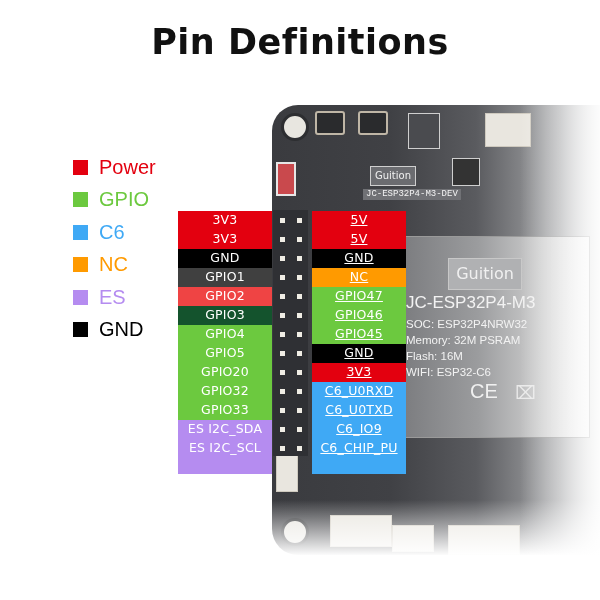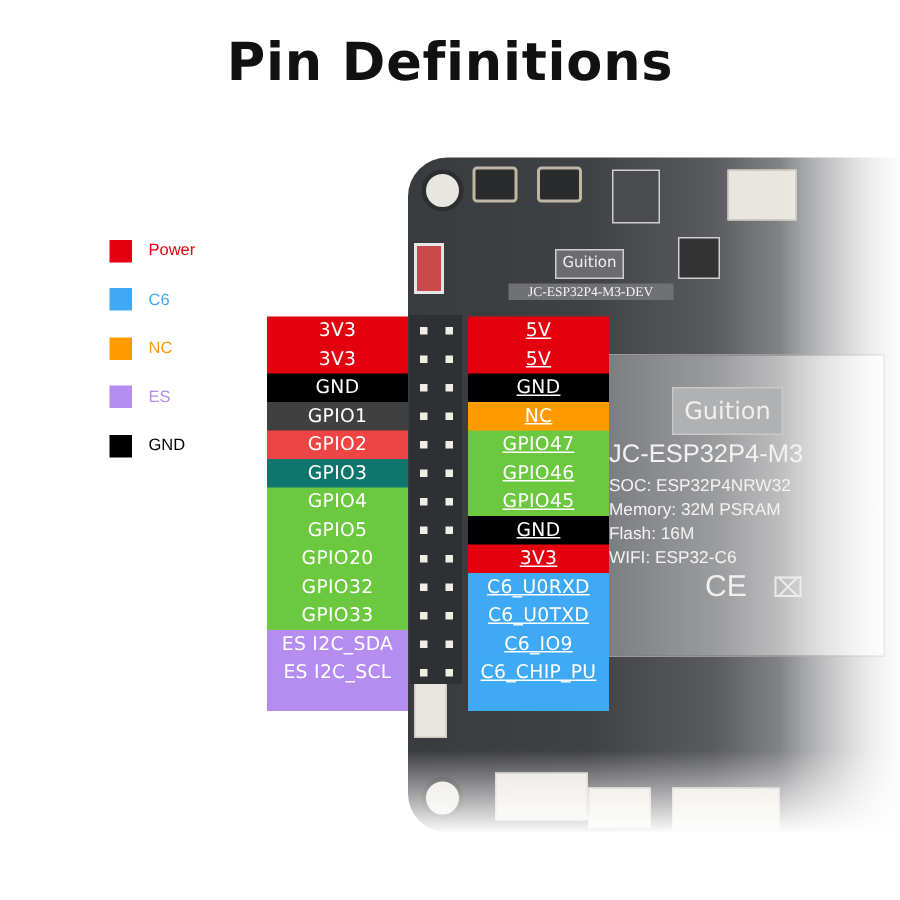--- a/index.html
+++ b/index.html
@@ -9,21 +9,21 @@
   }
   .title {
     position: absolute; top: 22px; left: 0; width: 600px; text-align: center;
     font-family: "DejaVu Sans", sans-serif; font-weight: bold; font-size: 35px; color: #111;
     letter-spacing: 0.5px;
   }
   
   .legend { position: absolute; left: 73px; top: 151px; }
   .legend-item { display: flex; align-items: center; height: 32.5px; }
   .legend-swatch { width: 15px; height: 15px; margin-right: 11px; }
-  .legend-label { font-size: 11px; font-family: "Liberation Sans", sans-serif; text-align: center; }
+  .legend-label { font-size: 20px; font-family: "Liberation Sans", sans-serif; text-align: center; }
 
   
   .board {
     position: absolute; left: 272px; top: 105px; width: 340px; height: 450px;
     background: linear-gradient(90deg, #3a3b3f 0%, #404145 35%, #5a5b5f 60%, #a8a9ab 85%, #f2f2f2 100%);
     border-radius: 26px 0 0 26px;
   }
   .board-fade-bottom {
     position: absolute; left: 260px; top: 500px; width: 350px; height: 70px;
     background: linear-gradient(180deg, rgba(255,255,255,0) 0%, rgba(255,255,255,1) 80%);
@@ -39,22 +39,22 @@
   .button-sw {
     position: absolute; width: 26px; height: 20px; background: #2a2b2d; border: 2px solid #bfb6a6; border-radius: 3px;
   }
   .small-part { position: absolute; background: #1d1e20; border: 1px solid #cfcfcf; }
   .fuse { position: absolute; left: 276px; top: 162px; width: 16px; height: 30px; background: #c9494d; border: 2px solid #e6e6e6; }
   .logo-small {
     position: absolute; left: 370px; top: 166px; width: 44px; height: 18px; border: 1px solid #cfcfcf; background: #6b6c70;
     color: #f0f0f0; font-size: 10px; text-align: center; line-height: 18px;
   }
   .board-name {
-    position: absolute; left: 339px; top: 189px; padding: 0 13px; background: #707175;
-    color: #f4f4f4; font-size: 9px; font-family: Liberation Serif, serif; line-height: 11px;
+    position: absolute; left: 363px; top: 189px; padding: 0 3px; background: #707175;
+    color: #f4f4f4; font-size: 9px; font-family: Liberation Mono, monospace; line-height: 11px;
   }
   .module {
     position: absolute; left: 403px; top: 236px; width: 185px; height: 200px;
     background: linear-gradient(90deg, #7c7d80 0%, #9b9c9e 40%, #d6d6d6 80%, #f4f4f4 100%);
     border: 1px solid #9a9a9a;
   }
   .module-logo {
     position: absolute; left: 448px; top: 258px; width: 72px; height: 30px; background: #b0b1b3; border: 1px solid #c8c8c8;
     color: #f0f0f0; font-size: 16px; text-align: center; line-height: 30px;
   }
@@ -81,20 +81,24 @@
 </style>
 </head>
 <body>
 
 <div class="title">Pin Definitions</div>
 
 <div class="legend">
   <div class="legend-item">
     <div class="legend-swatch" style="background:#e3000f"></div>
     <span class="legend-label" style="color:#e3000f">Power</span>
+  </div>
+  <div class="legend-item">
+    <div class="legend-swatch" style="background:#6cc93f"></div>
+    <span class="legend-label" style="color:#6cc93f">GPIO</span>
   </div>
   <div class="legend-item">
     <div class="legend-swatch" style="background:#3fa9f5"></div>
     <span class="legend-label" style="color:#3fa9f5">C6</span>
   </div>
   <div class="legend-item">
     <div class="legend-swatch" style="background:#ff9a00"></div>
     <span class="legend-label" style="color:#ff9a00">NC</span>
   </div>
   <div class="legend-item">
@@ -166,21 +170,21 @@
     <div class="pin-dot" style="left: 280px; top: 446px;"></div>
     <div class="pin-dot" style="left: 297px; top: 446px;"></div>
   </div>
 
 <div id="pins-left">
   <div class="pin-label pin-left" style="top:211px;background:#e3000f">3V3</div>
   <div class="pin-label pin-left" style="top:230px;background:#e3000f">3V3</div>
   <div class="pin-label pin-left" style="top:249px;background:#000000">GND</div>
   <div class="pin-label pin-left" style="top:268px;background:#404040">GPIO1</div>
   <div class="pin-label pin-left" style="top:287px;background:#ef4444">GPIO2</div>
-  <div class="pin-label pin-left" style="top:306px;background:#0f766e">GPIO3</div>
+  <div class="pin-label pin-left" style="top:306px;background:#14532d">GPIO3</div>
   <div class="pin-label pin-left" style="top:325px;background:#6cc93f">GPIO4</div>
   <div class="pin-label pin-left" style="top:344px;background:#6cc93f">GPIO5</div>
   <div class="pin-label pin-left" style="top:363px;background:#6cc93f">GPIO20</div>
   <div class="pin-label pin-left" style="top:382px;background:#6cc93f">GPIO32</div>
   <div class="pin-label pin-left" style="top:401px;background:#6cc93f">GPIO33</div>
   <div class="pin-label pin-left" style="top:420px;background:#b58cf0">ES I2C_SDA</div>
   <div class="pin-label pin-left" style="top:439px;background:#b58cf0">ES I2C_SCL</div>
 </div>
 
 <div id="pins-right">

